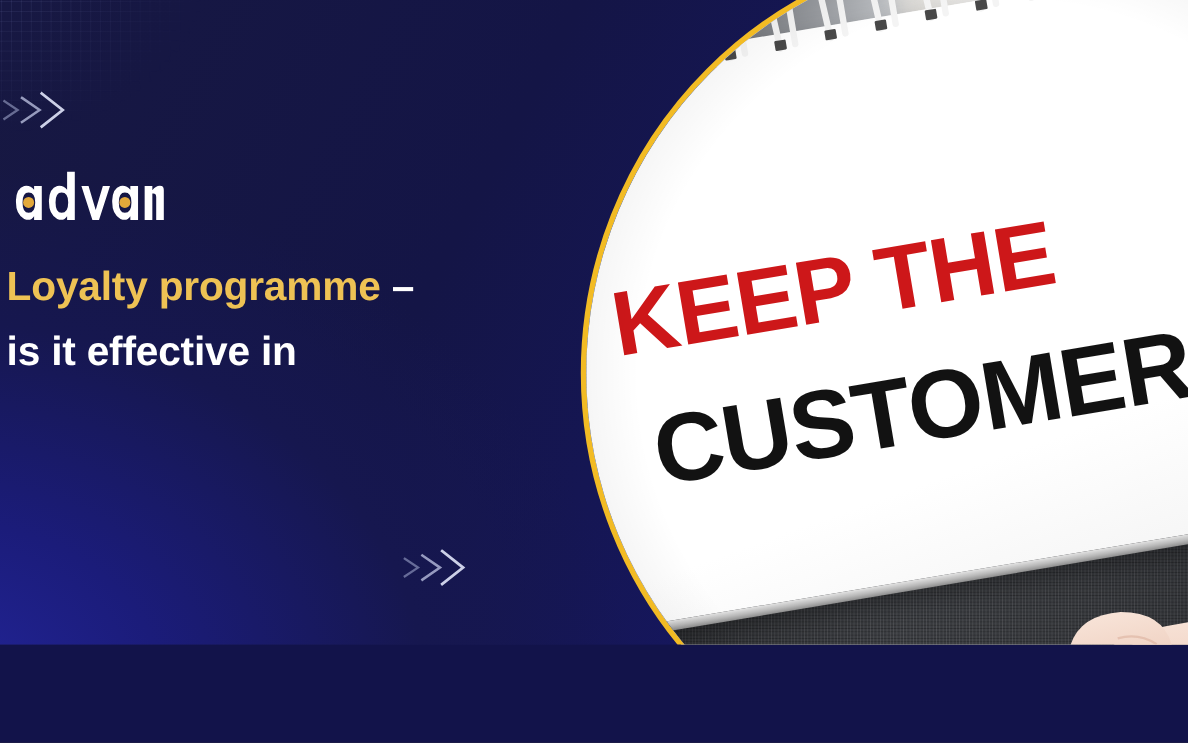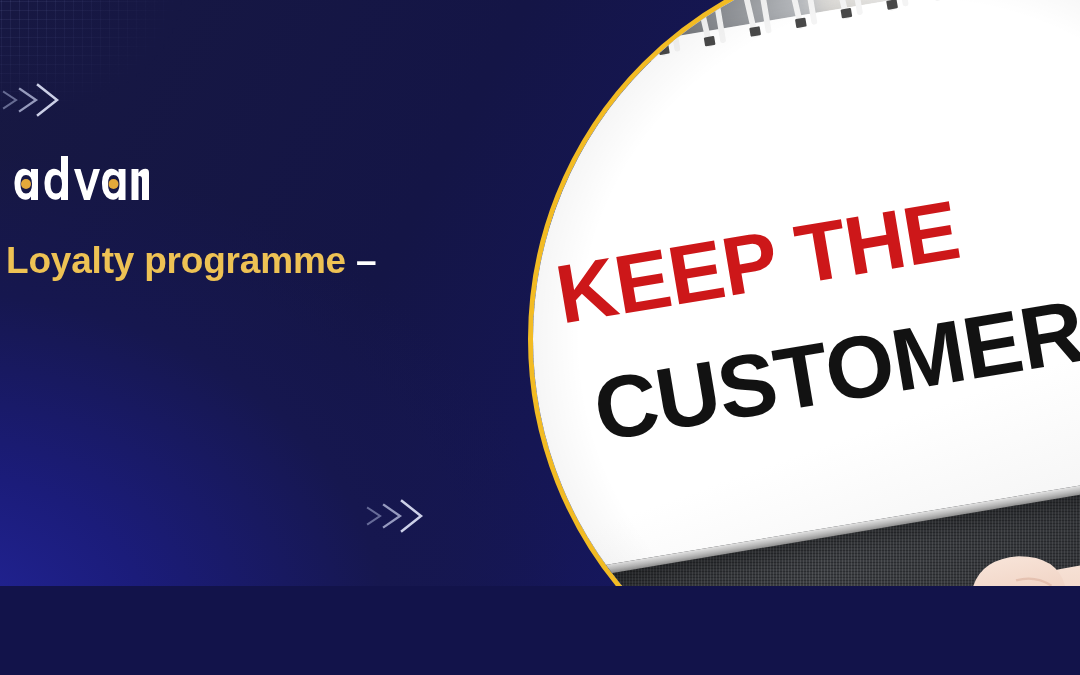--- a/index.html
+++ b/index.html
@@ -220,20 +220,21 @@
       <path d="M223 88 L223 26 L209 26 L209 33 Q202 24 191 26 Q177 30 176 52 Q175 78 191 86 Q203 91 209 81 L209 88 Z
                M199 38 Q211 38 211 56 Q211 75 199 75 Q188 75 188 56 Q188 38 199 38 Z" fill="#ffffff" fill-rule="evenodd"></path>
       <circle cx="199" cy="56" r="10" fill="#e3a93a"></circle>
 
       <path d="M235 88 L235 26 L249 26 L249 34 Q256 24 266 26 Q270 27 270 34 L270 88 L256 88 L256 46 Q256 39 249 40 Q249 44 249 50 L249 88 Z" fill="#ffffff"></path>
     </svg>
   </div>
 
   <h1 class="headline">
     <span class="ln"><span class="gold">Loyalty programme</span> <span class="dash">–</span></span>
+    <span class="ln">is it effective in</span>
   </h1>
 
   <div class="photo-wrap">
     <div class="photo">
 
       <div class="bg-suit"></div>
       <div class="bg-face"></div>
       <div class="fabric"></div>
 
       <div class="pad">

